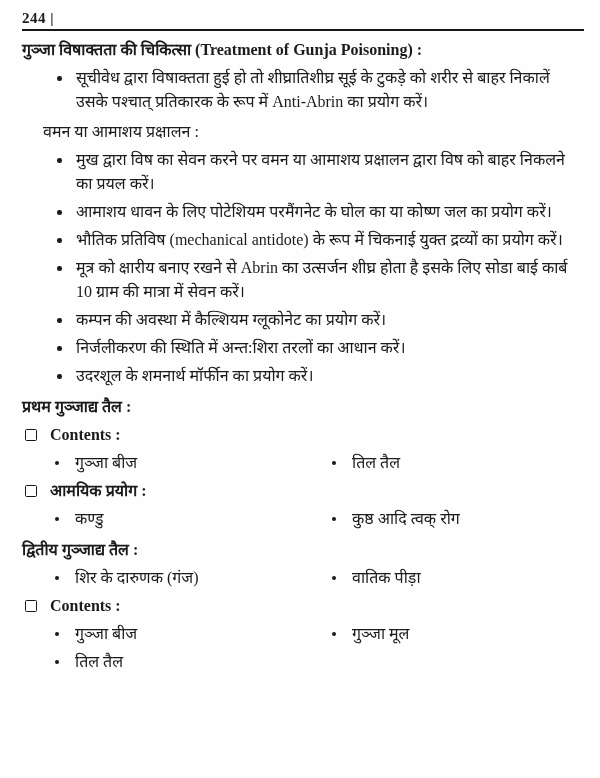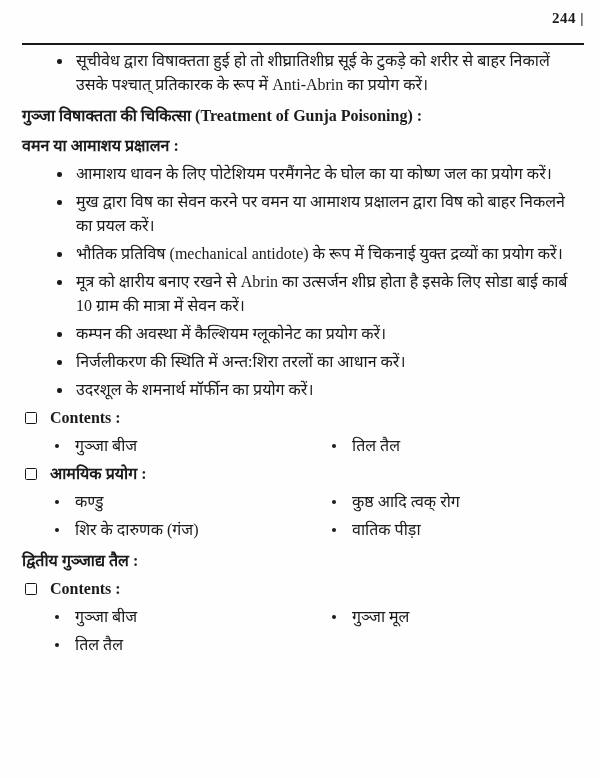--- a/index.html
+++ b/index.html
@@ -4,28 +4,28 @@
 <style>
   html, body { margin: 0; padding: 0; background: #e8e8e8; }
   .page {
     width: 600px; height: 778px; box-sizing: border-box;
     margin: 0; padding: 10px 16px 0 22px;
     background: #fefefe; color: #1b1b1b;
     font-family: "Liberation Serif", "DejaVu Sans", serif;
     font-size: 16px; overflow: hidden;
   }
   .page-header {
-    display: flex; justify-content: flex-end; align-items: flex-end;
-    border-bottom: 2.5px solid #171717; padding-bottom: 16px;
+    display: flex; justify-content: space-between; align-items: flex-end;
+    border-bottom: 2.5px solid #171717; padding-bottom: 2px;
   }
   .page-num { font-weight: bold; font-size: 15px; letter-spacing: 0.5px; }
   .book-title { font-weight: bold; font-size: 16px; }
   .row { margin-top: 4px; line-height: 24px; }
   .h-main { font-weight: bold; margin-top: 7px; }
-  .h-sub  { font-weight: bold; margin-top: 6px; }
+  .h-sub  { font-weight: normal; margin-left: 21px; margin-top: 6px; }
   .bullet { position: relative; padding-left: 54px; }
   .bullet .dot {
     position: absolute; left: 35px; top: 10px;
     width: 4.5px; height: 4.5px; border-radius: 50%; background: #1b1b1b;
   }
   .check-row { position: relative; padding-left: 28px; font-weight: bold; }
   .check-row .box {
     position: absolute; left: 3px; top: 6px;
     width: 10px; height: 10px; border: 1.7px solid #171717; border-radius: 1.5px;
     background: transparent;
@@ -41,34 +41,34 @@
 </style>
 </head>
 <body>
 
 <div class="page">
 
   <header class="page-header">
     <span class="page-num">244 |</span>
   </header>
 
+  <div class="row h-main">गुञ्जा विषाक्तता की चिकित्सा (Treatment of Gunja Poisoning) :</div>
   <div class="row bullet">
     <span class="dot"></span>
     <span>सूचीवेध द्वारा विषाक्तता हुई हो तो शीघ्रातिशीघ्र सूई के टुकड़े को शरीर से बाहर निकालें उसके पश्चात् प्रतिकारक के रूप में Anti-Abrin का प्रयोग करें।</span>
   </div>
-  <div class="row h-main">गुञ्जा विषाक्तता की चिकित्सा (Treatment of Gunja Poisoning) :</div>
 
   <div class="row h-sub">वमन या आमाशय प्रक्षालन :</div>
   <div class="row bullet">
     <span class="dot"></span>
-    <span>आमाशय धावन के लिए पोटेशियम परमैंगनेट के घोल का या कोष्ण जल का प्रयोग करें।</span>
+    <span>मुख द्वारा विष का सेवन करने पर वमन या आमाशय प्रक्षालन द्वारा विष को बाहर निकलने का प्रयल करें।</span>
   </div>
   <div class="row bullet">
     <span class="dot"></span>
-    <span>मुख द्वारा विष का सेवन करने पर वमन या आमाशय प्रक्षालन द्वारा विष को बाहर निकलने का प्रयल करें।</span>
+    <span>आमाशय धावन के लिए पोटेशियम परमैंगनेट के घोल का या कोष्ण जल का प्रयोग करें।</span>
   </div>
 
   <div class="row bullet">
     <span class="dot"></span>
     <span>भौतिक प्रतिविष (mechanical antidote) के रूप में चिकनाई युक्त द्रव्यों का प्रयोग करें।</span>
   </div>
 
   <div class="row bullet">
     <span class="dot"></span>
     <span>मूत्र को क्षारीय बनाए रखने से Abrin का उत्सर्जन शीघ्र होता है इसके लिए सोडा बाई कार्ब 10 ग्राम की मात्रा में सेवन करें।</span>
@@ -79,20 +79,21 @@
   </div>
   <div class="row bullet">
     <span class="dot"></span>
     <span>निर्जलीकरण की स्थिति में अन्त:शिरा तरलों का आधान करें।</span>
   </div>
   <div class="row bullet">
     <span class="dot"></span>
     <span>उदरशूल के शमनार्थ मॉर्फीन का प्रयोग करें।</span>
   </div>
 
+  <div class="row h-main">प्रथम गुञ्जाद्य तैल :</div>
 
   <div class="row check-row">
     <span class="box"></span>
     <span>Contents :</span>
   </div>
   <div class="row cols">
     <div class="cell cell-l">
       <span class="dot"></span>
       <span>गुञ्जा बीज</span>
     </div>
@@ -109,32 +110,32 @@
   <div class="row cols">
     <div class="cell cell-l">
       <span class="dot"></span>
       <span>कण्डु</span>
     </div>
     <div class="cell cell-r">
       <span class="dot"></span>
       <span>कुष्ठ आदि त्वक् रोग</span>
     </div>
   </div>
+  <div class="row h-main">द्वितीय गुञ्जाद्य तैल :</div>
+
   <div class="row cols">
     <div class="cell cell-l">
       <span class="dot"></span>
       <span>शिर के दारुणक (गंज)</span>
     </div>
     <div class="cell cell-r">
       <span class="dot"></span>
       <span>वातिक पीड़ा</span>
     </div>
   </div>
-
-  <div class="row h-main">द्वितीय गुञ्जाद्य तैल :</div>
 
   <div class="row check-row">
     <span class="box"></span>
     <span>Contents :</span>
   </div>
   <div class="row cols">
     <div class="cell cell-l">
       <span class="dot"></span>
       <span>गुञ्जा बीज</span>
     </div>

